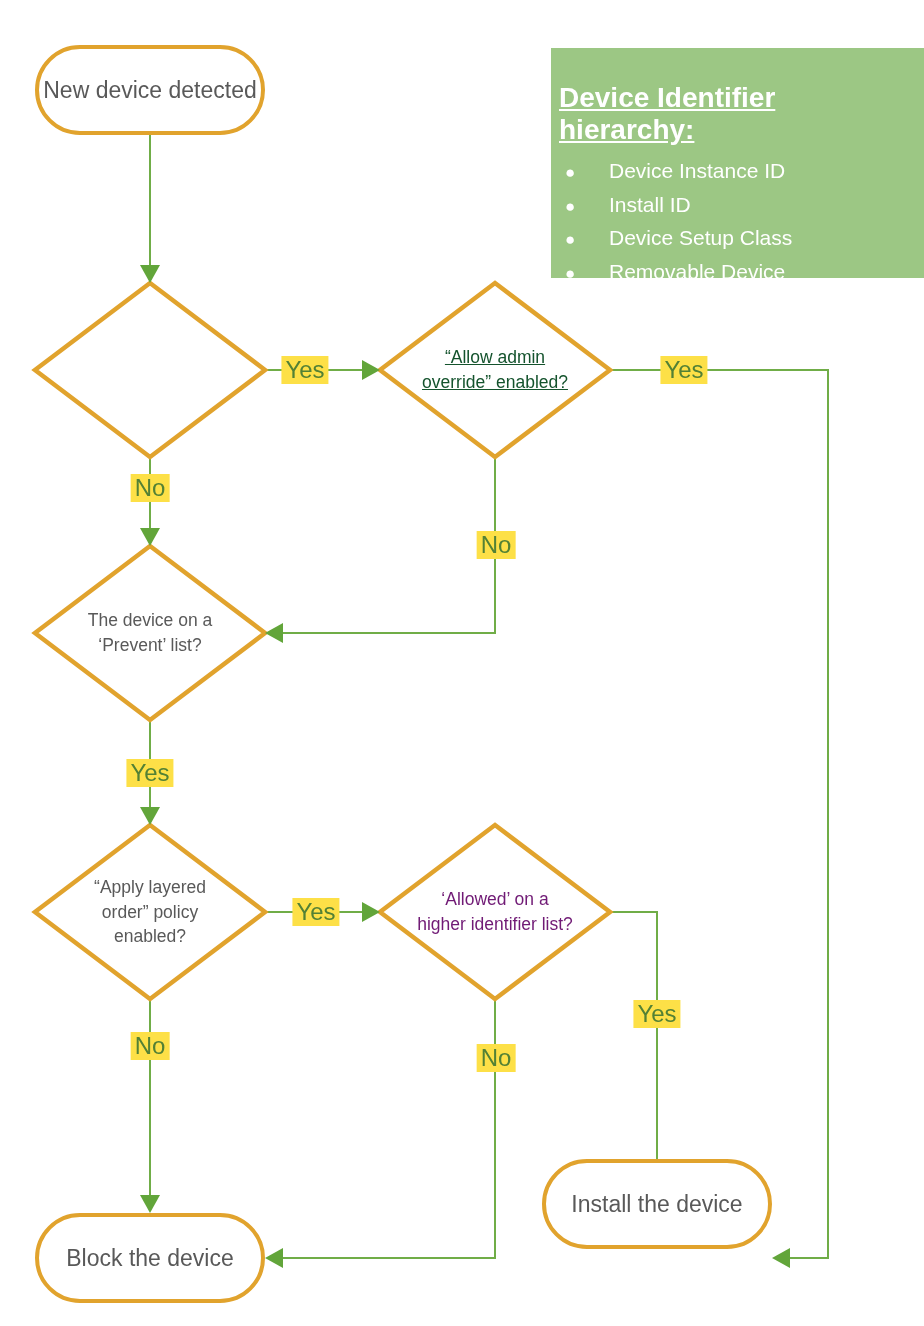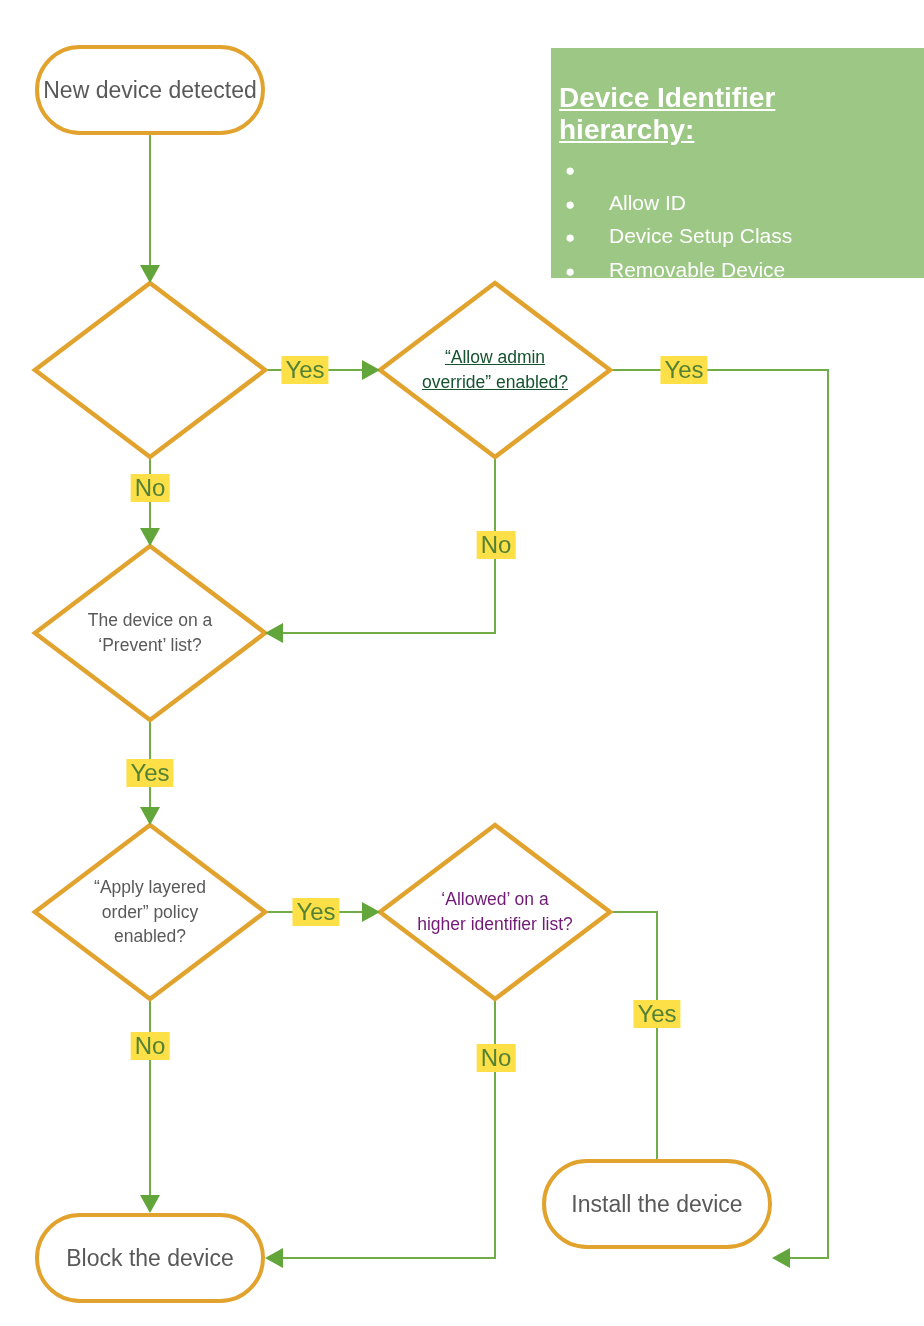--- a/index.html
+++ b/index.html
@@ -84,24 +84,25 @@
       <polygon points="150,1213 140,1195 160,1195" fill="#62A53A"></polygon>
       <polygon points="657,1213 647,1195 667,1195" fill="#62A53A"></polygon>
       <polygon points="265,1258 283,1248 283,1268" fill="#62A53A"></polygon>
     </svg>
 
   <div id="legend" style="left: 551px; top: 48px; width: 373px; height: 230px; background: rgb(156, 199, 132); color: rgb(255, 255, 255);">
     <div class="legend-title">Device Identifier hierarchy:</div>
     <ul id="legend-list">
         <li>
           <span class="bullet">●</span>
+          <span>Device Instance ID</span>
         </li>
         <li>
           <span class="bullet">●</span>
-          <span>Allow ID</span>
+          <span>Install ID</span>
         </li>
         <li>
           <span class="bullet">●</span>
           <span>Device Setup Class</span>
         </li>
         <li>
           <span class="bullet">●</span>
           <span>Removable Device</span>
         </li>
       </ul>

